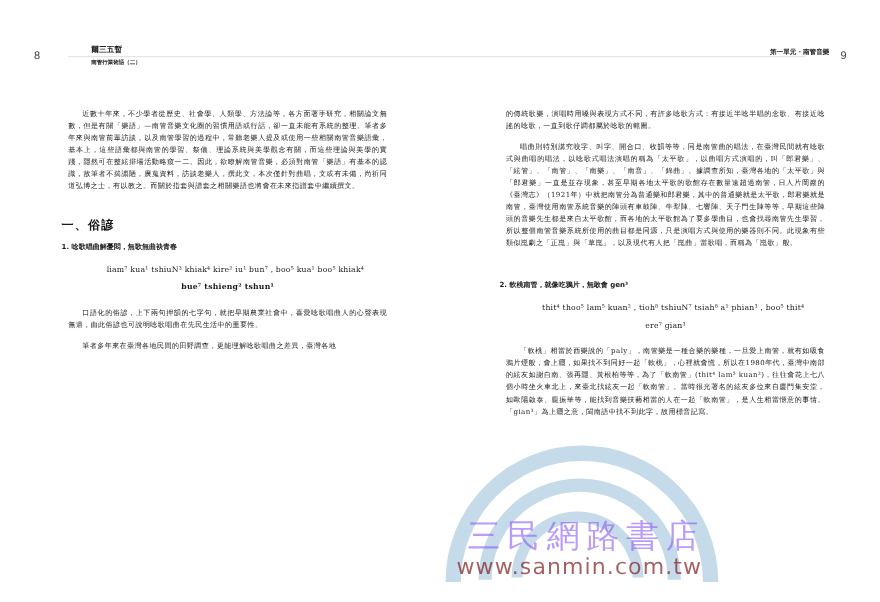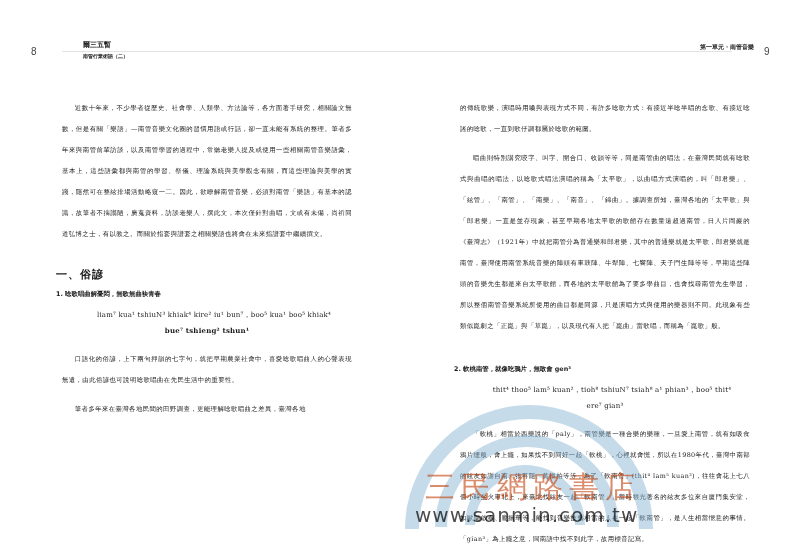--- a/index.html
+++ b/index.html
@@ -17,31 +17,31 @@
   .hdr-title { position:absolute; font-family:Liberation Serif, serif; font-weight:bold; color:#222;padding-left:20px; }
   .left .hdr-title.main { left:63px; top:40px; font-size:7px; }
   .left .hdr-title.sub { left:63px; top:53px; font-size:5px; font-weight:bold; }
   .right .hdr-title.main { left:280px; top:43px; font-size:6px; }
 
   .body { position:absolute; }
   .left .body { left:62px; top:98px; width:290px; }
   .right .body { left:460px; top:98px; width:290px; }
   .right .body { left:60px; }
 
-  p.para { margin:0 0 8px 0; font-size:6.4px; line-height:21px; text-indent:2em; text-align:justify; letter-spacing:0.4px; }
+  p.para { margin:0 0 8px 0; font-size:6.4px; line-height:11px; text-indent:2em; text-align:justify; letter-spacing:0.4px; }
   p.para.noindent { text-indent:0; }
   .sec-h { font-size:11px; font-weight:bold; margin:22px 0 6px -6px; letter-spacing:1px; }
   .sub-h { font-family:"DejaVu Sans","Liberation Sans",sans-serif; font-size:6.4px; font-weight:bold; margin:8px 0 8px -6px; }
   .roman { font-size:7px; line-height:16px; margin:0 0 10px 0; text-indent:2em; letter-spacing:0.2px;text-align:center; }
   .roman.noind { text-indent:0; }
 
   .watermark { position:absolute; left:395px; top:395px; width:260px; height:150px; pointer-events:none; }
   .wm-arc { position:absolute; border-radius:50%; border-style:solid; border-color:#7fb0cf; border-bottom-color:transparent; border-left-color:transparent; opacity:0.45; }
-  .wm-text { position:absolute; left:30px; top:72px; font-family:"DejaVu Sans",sans-serif; font-size:30px; color:#c2410c; opacity:0.6; letter-spacing:6px; }
-  .wm-url { position:absolute; left:20px; top:108px; font-family:"DejaVu Sans",sans-serif; font-size:20px; color:#000000; opacity:0.7; letter-spacing:1px; }
+  .wm-text { position:absolute; left:30px; top:72px; font-family:"DejaVu Sans",sans-serif; font-size:30px; color:#8b5cf6; opacity:0.6; letter-spacing:6px; }
+  .wm-url { position:absolute; left:20px; top:108px; font-family:"DejaVu Sans",sans-serif; font-size:20px; color:#7f1d1d; opacity:0.7; letter-spacing:1px; }
 </style>
 </head>
 <body>
 
 <div class="page left">
   <div class="pagenum">8</div>
   <div class="hdr-title main">爾三五暫</div>
   <div class="hdr-rule"></div>
   <div class="hdr-title sub">南管行業術語（二）</div>
 

